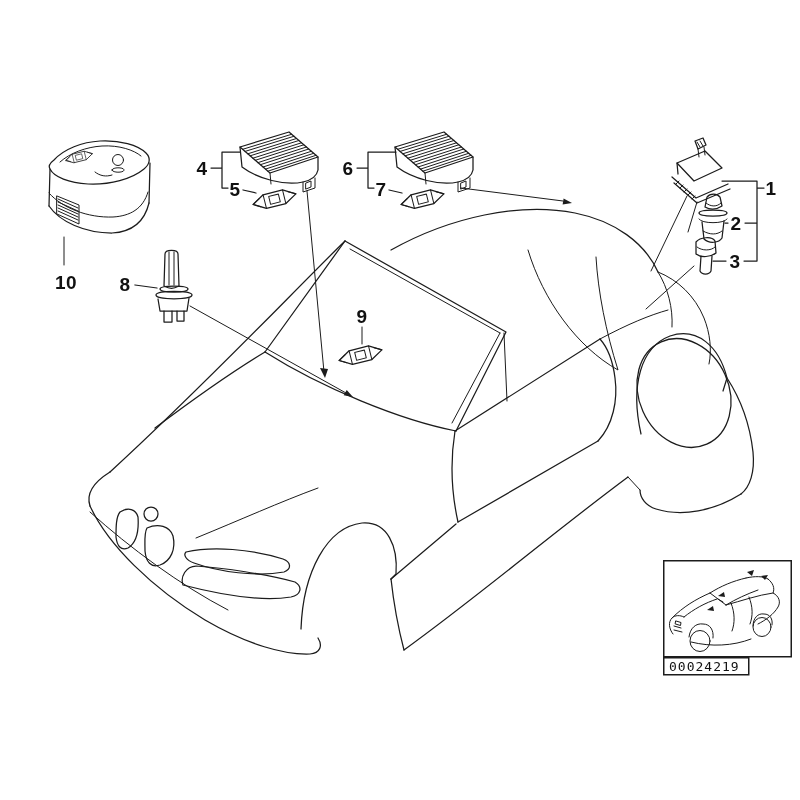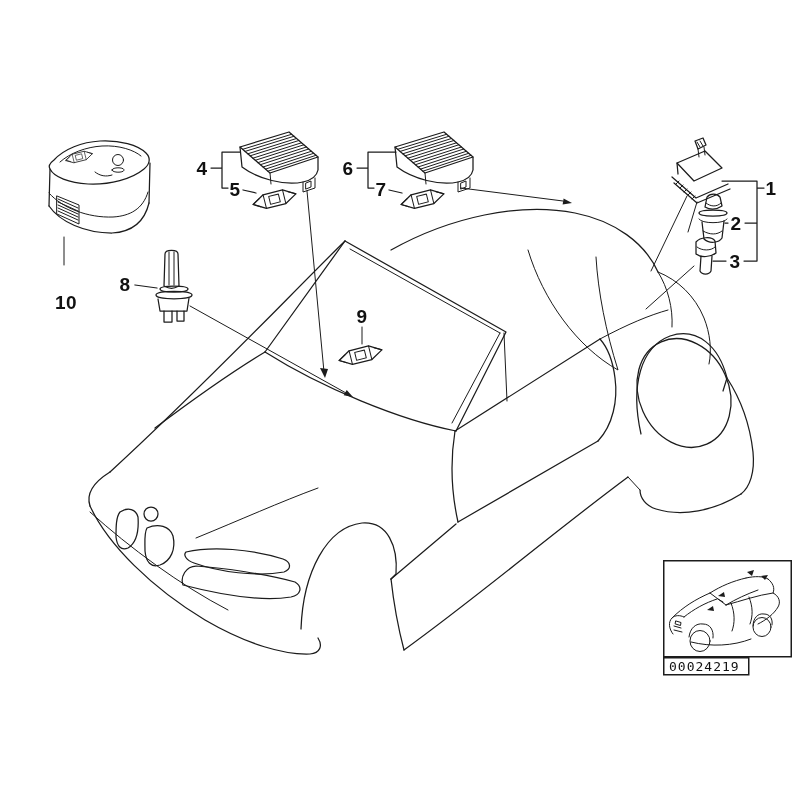--- a/index.html
+++ b/index.html
@@ -222,15 +222,15 @@
 
 <div class="callout" style="left:771px;top:188px;">1</div>
 <div class="callout" style="left:736px;top:223px;">2</div>
 <div class="callout" style="left:735px;top:261px;">3</div>
 <div class="callout" style="left:202px;top:168px;">4</div>
 <div class="callout" style="left:235px;top:189px;">5</div>
 <div class="callout" style="left:348px;top:168px;">6</div>
 <div class="callout" style="left:381px;top:189px;">7</div>
 <div class="callout" style="left:125px;top:284px;">8</div>
 <div class="callout" style="left:362px;top:316px;">9</div>
-<div class="callout" style="left:66px;top:282px;margin-top:20px;">10</div>
+<div class="callout" style="left:66px;top:282px;">10</div>
 
 </div>
 
 </body></html>

